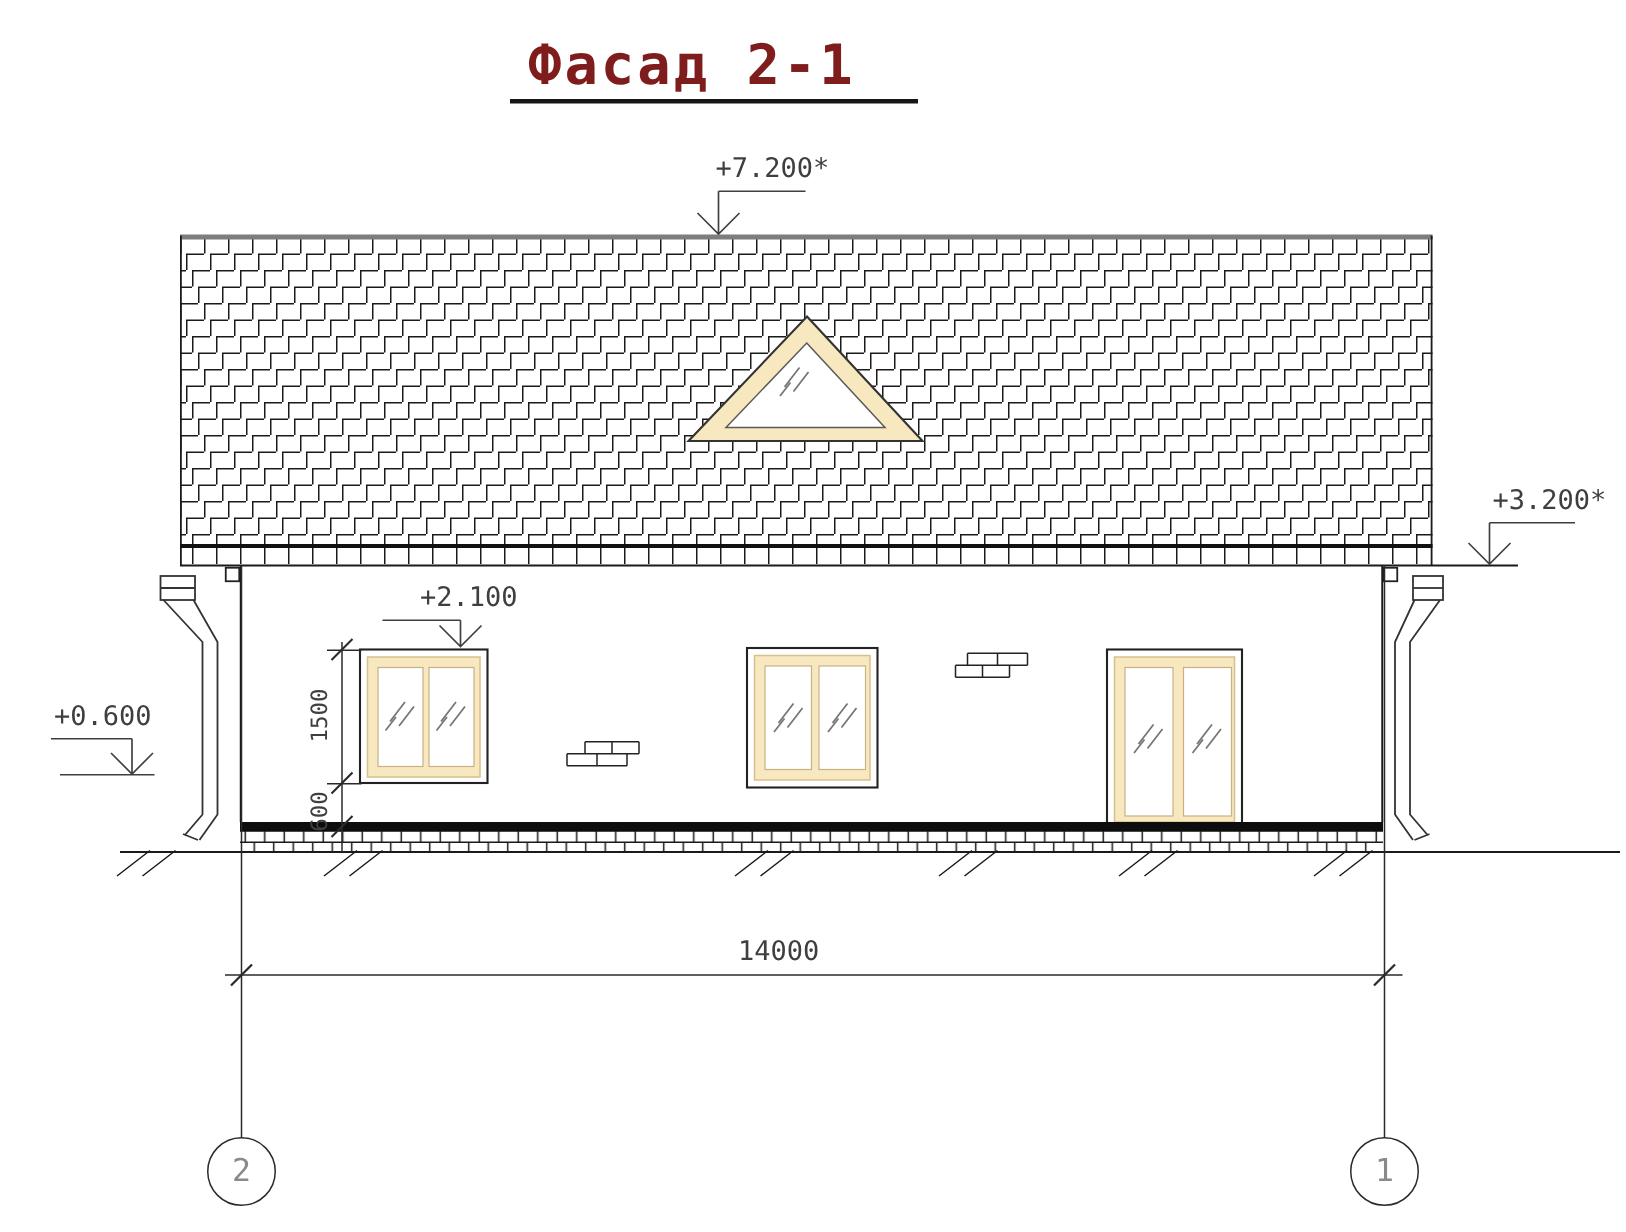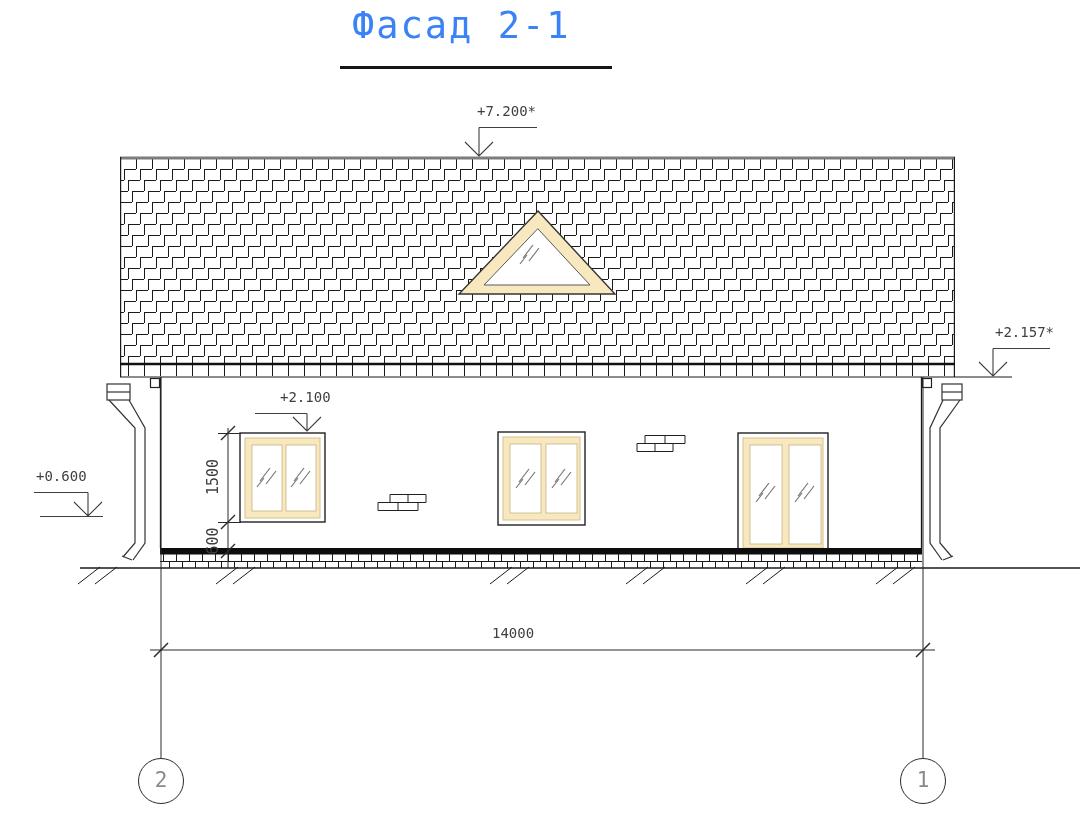--- a/index.html
+++ b/index.html
@@ -1,24 +1,24 @@
 <!DOCTYPE html>
 <html><head>
 <meta charset="utf-8">
 <style>
   html,body{margin:0;padding:0;background:#ffffff;}
   #canvas{
     position:relative;width:1084px;height:821px;background:#ffffff;
     font-family:"DejaVu Sans Mono", monospace;overflow:hidden;
   }
   #linework{position:absolute;left:0;top:0;}
-  .t{position:absolute;color:#3f3f3f;font-size:14px;white-space:pre;line-height:1;}
+  .t{position:absolute;color:#3f3f3f;font-size:18px;white-space:pre;line-height:1;}
   .title{
-    position:absolute;left:352px;top:4px;font-size:37px;letter-spacing:2px;
-    color:#3b82f6;font-weight:400;white-space:pre;
+    position:absolute;left:352px;top:22px;font-size:37px;letter-spacing:2px;
+    color:#7f1d1d;font-weight:700;white-space:pre;
   }
   .title-underline{position:absolute;left:340px;top:66px;width:272px;height:3px;background:#161616;}
   .lvl-ridge{left:477px;top:104px;}
   .lvl-eaves{left:995px;top:325px;}
   .lvl-window{left:256px;top:390px;margin-left:24px;}
   .lvl-plinth{left:36px;top:469px;text-align:right;}
   .dim-overall{left:492px;top:626px;width:100px;text-align:left;}
   .rot{width:60px;height:20px;line-height:20px;text-align:center;transform:rotate(-90deg);font-size:15px;}
   .dim-1500{left:183px;top:467px;}
   .dim-600{left:183px;top:531px;}
@@ -170,21 +170,21 @@
       <path d="M255,413.5 H307 M307,413.5 V431 M293,417 L307,431 L321,417"></path>
 
       <path d="M34,492.5 H88 M88,492.5 V516 M74,502 L88,516 L102,502 M40,516.5 H103"></path>
     </g>
   </svg>
 
   <div class="title">Фасад 2-1</div>
   <div class="title-underline"></div>
 
   <div class="t lvl-ridge">+7.200*</div>
-  <div class="t lvl-eaves">+2.157*</div>
+  <div class="t lvl-eaves">+3.200*</div>
   <div class="t lvl-window">+2.100</div>
   <div class="t lvl-plinth">+0.600</div>
 
   <div class="t dim-overall">14000</div>
   <div class="t rot dim-1500">1500</div>
   <div class="t rot dim-600">600</div>
 
   <div class="axis-bubble axis-left">2</div>
   <div class="axis-bubble axis-right">1</div>
 </div>

